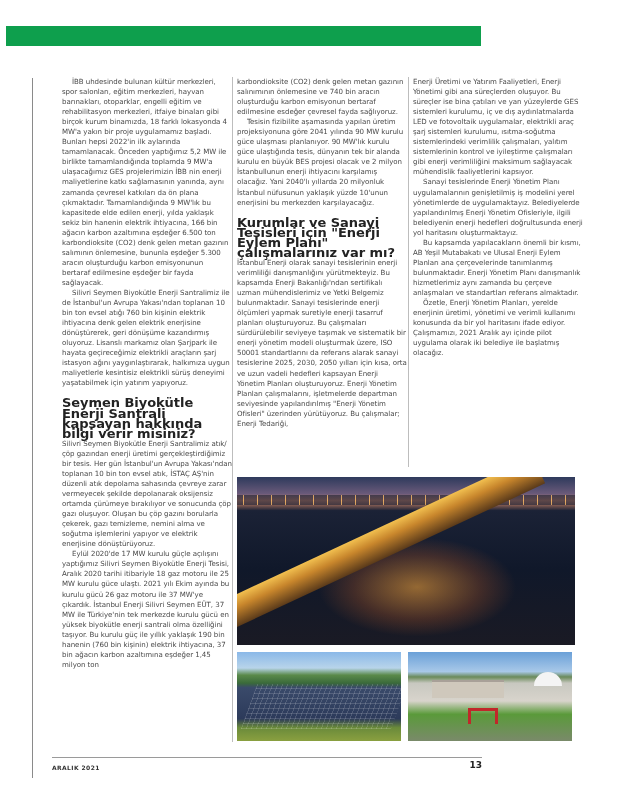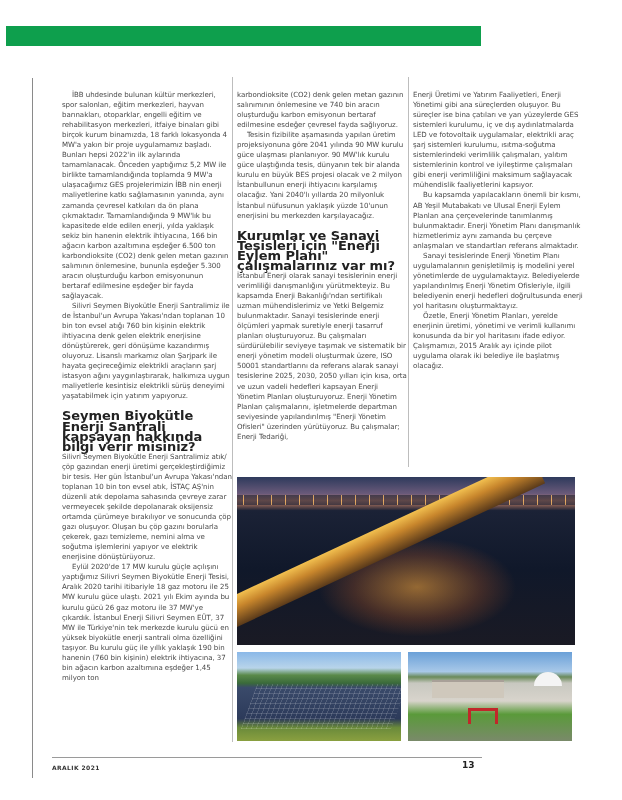--- a/index.html
+++ b/index.html
@@ -1,20 +1,20 @@
 <!DOCTYPE html>
 <html><head>
   <meta charset="utf-8">
   <style>
     * { box-sizing: border-box; margin: 0; padding: 0; }
     html, body { width: 622px; height: 800px; background: #ffffff; overflow: hidden; }
     body { position: relative; font-family: "DejaVu Sans", "Liberation Sans", sans-serif; color: #4a4a4a; }
     .top-bar { position: absolute; left: 6px; top: 26px; width: 475px; height: 20px; background: #0e9f4d; }
     .page-edge { position: absolute; left: 32px; top: 78px; width: 1px; height: 700px; background: #8a8a8a; }
-    .col { position: absolute; top: 90px; width: 170px; font-size: 7.05px; line-height: 10.05px; letter-spacing: -0.05px; }
+    .col { position: absolute; top: 77px; width: 170px; font-size: 7.05px; line-height: 10.05px; letter-spacing: -0.05px; }
     .col p { text-indent: 10px; }
     .col p.noind { text-indent: 0; }
     .col h3 { font-size: 13px; line-height: 10.1px; font-weight: bold; color: #222222; margin-top: 10px; }
     .col-1 { left: 62px; }
     .col-2 { left: 237px; }
     .col-3 { left: 413px; }
     .divider { position: absolute; top: 77px; width: 1px; background: #bdbdbd; }
     .div-1 { left: 232px; height: 665px; }
     .div-2 { left: 408px; height: 390px; }
     .photo { position: absolute; overflow: hidden; }
@@ -33,21 +33,21 @@
       background: repeating-linear-gradient(90deg, rgba(255,255,255,0.15) 0 1px, transparent 1px 5px),
                   repeating-linear-gradient(0deg, rgba(255,255,255,0.15) 0 1px, transparent 1px 5px);
       transform: skewX(-20deg); }
     .photo-plant { left: 408px; top: 652px; width: 164px; height: 89px;
       background: linear-gradient(180deg, #6aa0d8 0%, #a8c8e8 22%, #6a8a5a 28%, #c8c8c0 35%, #d8d4cc 55%, #5a9a3a 70%, #7a8a6a 100%); }
     .plant-bldg { position: absolute; left: 24px; top: 28px; width: 72px; height: 18px; background: #cfc8bc; border-top: 2px solid #a8a098; }
     .plant-gate { position: absolute; left: 60px; top: 56px; width: 30px; height: 16px; border: 3px solid #c0282a; border-bottom: none; }
     .plant-dome { position: absolute; left: 126px; top: 20px; width: 28px; height: 14px; background: #f4f4f4; border-radius: 14px 14px 0 0; }
     .footer-rule { position: absolute; left: 52px; top: 757px; width: 430px; height: 1px; background: #9a9a9a; }
     .footer-date { position: absolute; left: 52px; top: 764px; font-size: 6px; font-weight: bold; letter-spacing: 0.4px; color: #333333; }
-    .page-number { position: absolute; left: 462px; top: 760px; width: 20px; text-align: left; font-size: 9px; font-weight: bold; color: #222222; }
+    .page-number { position: absolute; left: 462px; top: 760px; width: 20px; text-align: right; font-size: 9px; font-weight: bold; color: #222222; }
   </style>
 </head>
 <body>
 
 <div class="top-bar"></div>
 <div class="page-edge"></div>
 
 <div class="col col-1">
   <p>İBB uhdesinde bulunan kültür merkezleri, spor salonları, eğitim merkezleri, hayvan barınakları, otoparklar, engelli eğitim ve rehabilitasyon merkezleri, itfaiye binaları gibi birçok kurum binamızda, 18 farklı lokasyonda 4 MW'a yakın bir proje uygulamamız başladı. Bunları hepsi 2022'in ilk aylarında tamamlanacak. Önceden yaptığımız 5,2 MW ile birlikte tamamlandığında toplamda 9 MW'a ulaşacağımız GES projelerimizin İBB nin enerji maliyetlerine katkı sağlamasının yanında, aynı zamanda çevresel katkıları da ön plana çıkmaktadır. Tamamlandığında 9 MW'lık bu kapasitede elde edilen enerji, yılda yaklaşık sekiz bin hanenin elektrik ihtiyacına, 166 bin ağacın karbon azaltımına eşdeğer 6.500 ton karbondioksite (CO2) denk gelen metan gazının salımının önlemesine, bununla eşdeğer 5.300 aracın oluşturduğu karbon emisyonunun bertaraf edilmesine eşdeğer bir fayda sağlayacak.</p>
   <p>Silivri Seymen Biyokütle Enerji Santralimiz ile de İstanbul'un Avrupa Yakası'ndan toplanan 10 bin ton evsel atığı 760 bin kişinin elektrik ihtiyacına denk gelen elektrik enerjisine dönüştürerek, geri dönüşüme kazandırmış oluyoruz. Lisanslı markamız olan Şarjpark ile hayata geçireceğimiz elektrikli araçların şarj istasyon ağını yaygınlaştırarak, halkımıza uygun maliyetlerle kesintisiz elektrikli sürüş deneyimi yaşatabilmek için yatırım yapıyoruz.</p>
@@ -62,23 +62,23 @@
   <p class="noind">karbondioksite (CO2) denk gelen metan gazının salınımının önlemesine ve 740 bin aracın oluşturduğu karbon emisyonun bertaraf edilmesine esdeğer çevresel fayda sağlıyoruz.</p>
   <p>Tesisin fizibilite aşamasında yapılan üretim projeksiyonuna göre 2041 yılında 90 MW kurulu güce ulaşması planlanıyor. 90 MW'lık kurulu güce ulaştığında tesis, dünyanın tek bir alanda kurulu en büyük BES projesi olacak ve 2 milyon İstanbullunun enerji ihtiyacını karşılamış olacağız. Yani 2040'lı yıllarda 20 milyonluk İstanbul nüfusunun yaklaşık yüzde 10'unun enerjisini bu merkezden karşılayacağız.</p>
   <h3>Kurumlar ve Sanayi Tesisleri için "Enerji Eylem Planı" çalışmalarınız var mı?</h3>
   <p class="noind">İstanbul Enerji olarak sanayi tesislerinin enerji verimliliği danışmanlığını yürütmekteyiz. Bu kapsamda Enerji Bakanlığı'ndan sertifikalı uzman mühendislerimiz ve Yetki Belgemiz bulunmaktadır. Sanayi tesislerinde enerji ölçümleri yapmak suretiyle enerji tasarruf planları oluşturuyoruz. Bu çalışmaları sürdürülebilir seviyeye taşımak ve sistematik bir enerji yönetim modeli oluşturmak üzere, ISO 50001 standartlarını da referans alarak sanayi tesislerine 2025, 2030, 2050 yılları için kısa, orta ve uzun vadeli hedefleri kapsayan Enerji Yönetim Planları oluşturuyoruz. Enerji Yönetim Planları çalışmalarını, işletmelerde departman seviyesinde yapılandırılmış "Enerji Yönetim Ofisleri" üzerinden yürütüyoruz. Bu çalışmalar; Enerji Tedariği,</p>
 </div>
 
 <div class="divider div-2"></div>
 
 <div class="col col-3">
   <p class="noind">Enerji Üretimi ve Yatırım Faaliyetleri, Enerji Yönetimi gibi ana süreçlerden oluşuyor. Bu süreçler ise bina çatıları ve yan yüzeylerde GES sistemleri kurulumu, iç ve dış aydınlatmalarda LED ve fotovoltaik uygulamalar, elektrikli araç şarj sistemleri kurulumu, ısıtma-soğutma sistemlerindeki verimlilik çalışmaları, yalıtım sistemlerinin kontrol ve iyileştirme çalışmaları gibi enerji verimliliğini maksimum sağlayacak mühendislik faaliyetlerini kapsıyor.</p>
+  <p>Sanayi tesislerinde Enerji Yönetim Planı uygulamalarının genişletilmiş iş modelini yerel yönetimlerde de uygulamaktayız. Belediyelerde yapılandırılmış Enerji Yönetim Ofisleriyle, ilgili belediyenin enerji hedefleri doğrultusunda enerji yol haritasını oluşturmaktayız.</p>
   <p>Bu kapsamda yapılacakların önemli bir kısmı, AB Yeşil Mutabakatı ve Ulusal Enerji Eylem Planları ana çerçevelerinde tanımlanmış bulunmaktadır. Enerji Yönetim Planı danışmanlık hizmetlerimiz aynı zamanda bu çerçeve anlaşmaları ve standartları referans almaktadır.</p>
-  <p>Sanayi tesislerinde Enerji Yönetim Planı uygulamalarının genişletilmiş iş modelini yerel yönetimlerde de uygulamaktayız. Belediyelerde yapılandırılmış Enerji Yönetim Ofisleriyle, ilgili belediyenin enerji hedefleri doğrultusunda enerji yol haritasını oluşturmaktayız.</p>
-  <p>Özetle, Enerji Yönetim Planları, yerelde enerjinin üretimi, yönetimi ve verimli kullanımı konusunda da bir yol haritasını ifade ediyor. Çalışmamızı, 2015 Aralık ayı içinde pilot uygulama olarak iki belediye ile başlatmış olacağız.</p>
+  <p>Özetle, Enerji Yönetim Planları, yerelde enerjinin üretimi, yönetimi ve verimli kullanımı konusunda da bir yol haritasını ifade ediyor. Çalışmamızı, 2021 Aralık ayı içinde pilot uygulama olarak iki belediye ile başlatmış olacağız.</p>
 </div>
 
 <div class="photo photo-bridge">
   <div class="city-lights"></div>
   <div class="bridge-glow"></div>
   <div class="bridge-deck"></div>
 </div>
 
 <div class="photo photo-solar">
   <div class="solar-grid"></div>

